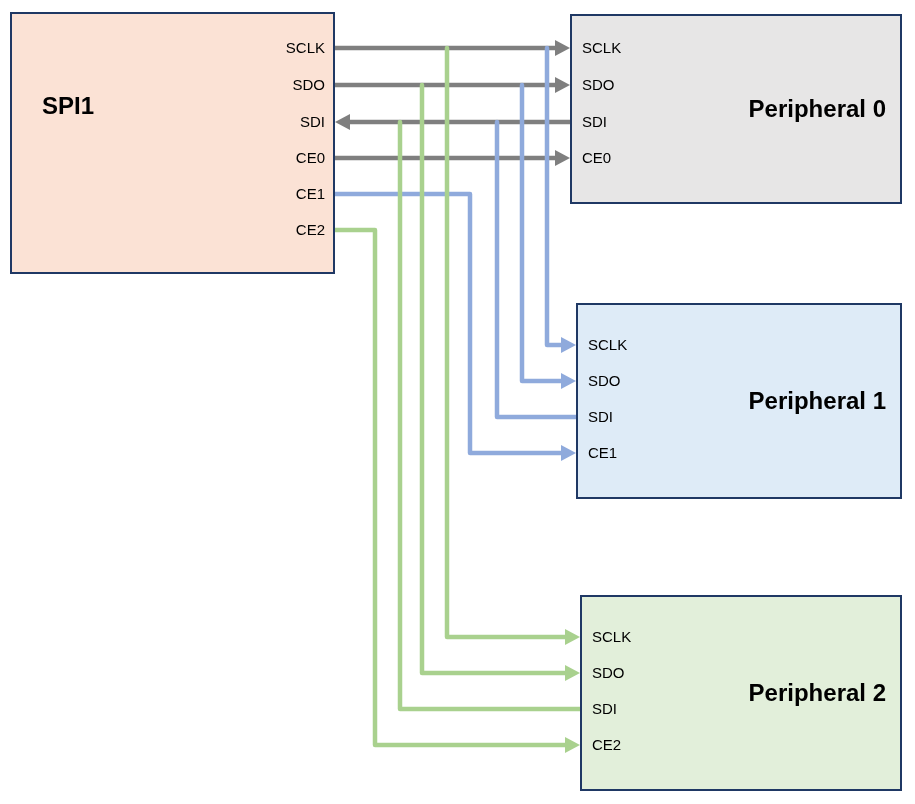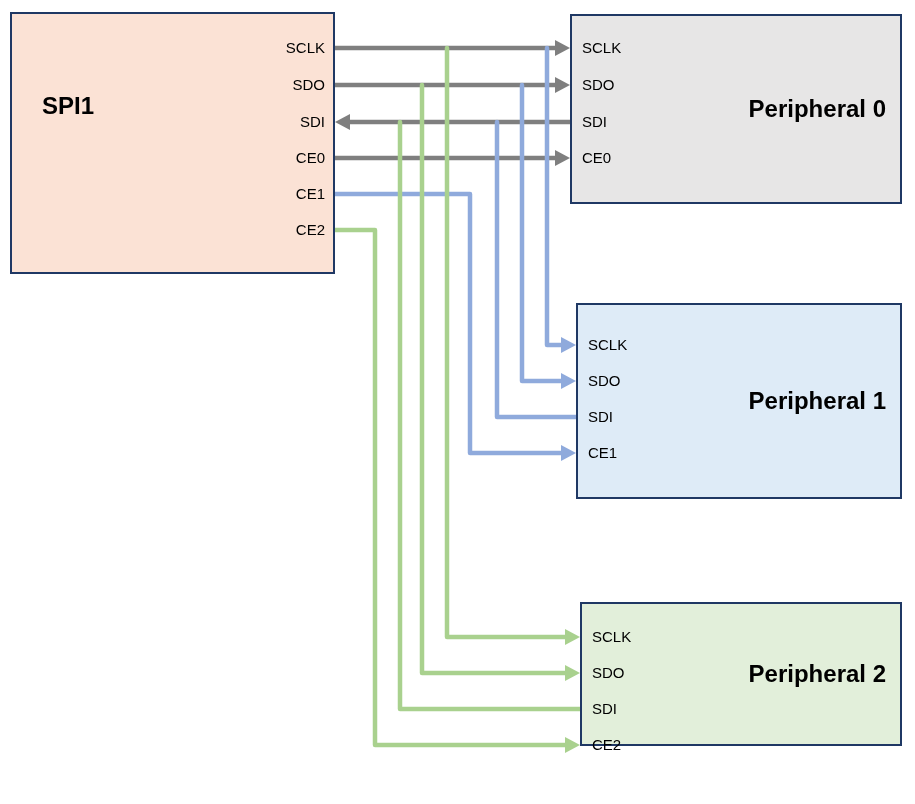--- a/index.html
+++ b/index.html
@@ -9,21 +9,21 @@
   }
   .wires{position:absolute;left:0;top:0;width:915px;height:804px;}
   .box{
     position:absolute;box-sizing:border-box;border:2.5px solid #1F3864;
     display:flex;align-items:center;
   }
   .controller{left:10px;top:12px;width:325px;height:262px;background:#FBE2D5;}
   .peripheral{justify-content:flex-end;padding-right:14px;background:#E7E6E6;padding-left:12px;}
   .p0{left:570px;top:14px;width:332px;height:190px;}
   .p1{left:576px;top:303px;width:326px;height:196px;}
-  .p2{left:580px;top:595px;width:322px;height:144px;margin-top:7px;}
+  .p2{left:580px;top:595px;width:322px;height:196px;}
   .title{font-size:24px;font-weight:bold;line-height:1;}
   .controller .title{position:absolute;left:30px;top:72px;line-height:40px;}
   .pin{
     position:absolute;height:36px;line-height:36px;margin-top:-18px;
     font-size:15px;white-space:nowrap;
   }
   .pin.ctrl{left:10px;width:315px;text-align:right;}
   .pin.pp0{left:582px;}
   .pin.pp1{left:588px;}
   .pin.pp2{left:592px;}

